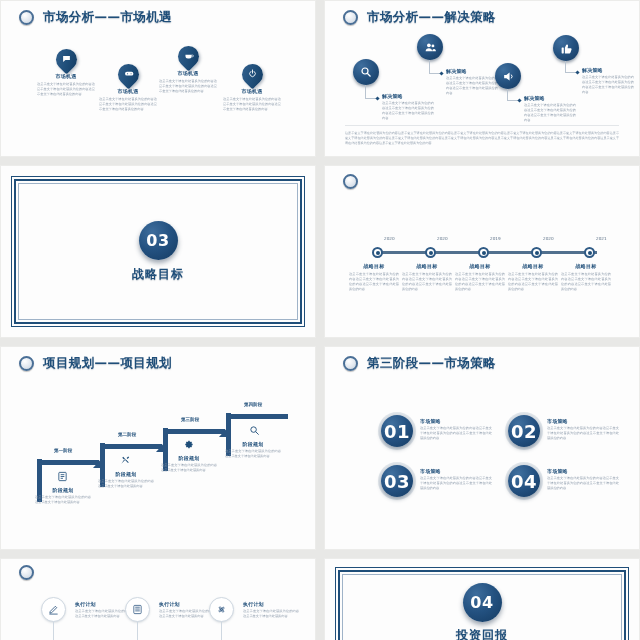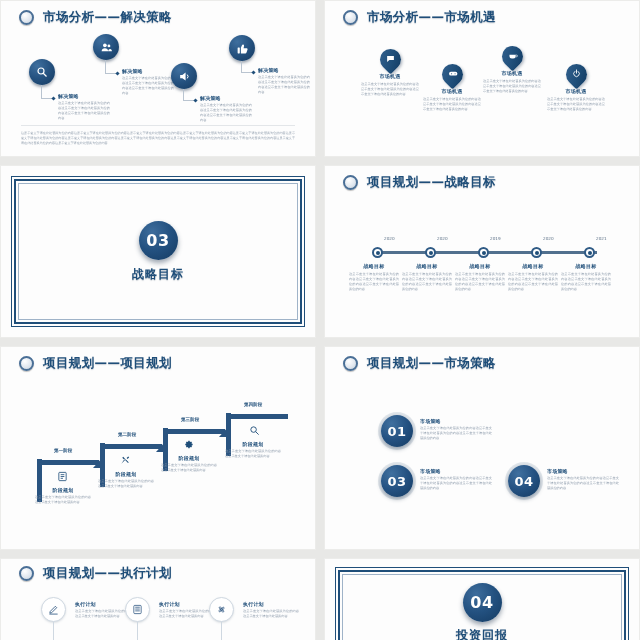--- a/index.html
+++ b/index.html
@@ -110,21 +110,21 @@
   .stepicon{ position:absolute;color:#1f4e79;font-size:11px;line-height:1; }
   .stepblk{ position:absolute;width:56px;text-align:center; }
   .stepblk .body{ text-align:justify;margin-top:2px; }
   
   .numItem{ position:absolute;display:flex;align-items:flex-start;gap:7px; }
   .numCirc{
     width:32px;height:32px;border-radius:50%;flex:none;
     background:radial-gradient(circle at 33% 27%,#40709f 0%,#245181 50%,#143a61 100%);
     box-shadow:0 2px 4px rgba(40,60,85,.45), 0 0 0 3px rgba(220,226,232,.85);
     display:flex;align-items:center;justify-content:center;
-    color:#fff;font-size:13px;font-weight:bold;letter-spacing:.5px;
+    color:#fff;font-size:18px;font-weight:bold;letter-spacing:.5px;
   }
   .numTxt{ width:72px;padding-top:3px; }
   .numTxt .body{ text-align:justify;margin-top:2px; }
   
   .s7 .ecirc{
     position:absolute;width:25px;height:25px;border-radius:50%;
     border:1px solid #cfd8e1;background:#fff;
     display:flex;align-items:center;justify-content:center;
     color:#2a5480;font-size:11px;
     box-shadow:0 1px 2px rgba(120,135,150,.25);
@@ -137,20 +137,71 @@
   .s8 .frameMid{ position:absolute;inset:2px;border:2px solid #1f4e79; }
   .s8 .frameIn{ position:absolute;inset:6px;border:1px solid #9fb3c8; }
   .s8 .center{ position:absolute;left:0;right:0;top:24px;display:flex;flex-direction:column;
                align-items:center;gap:5px; }
 </style>
 </head>
 <body>
 
 <div class="deck">
 
+  <div class="slide s2">
+    <div class="shead">
+      <span class="ring"></span>
+      <span class="stitle">市场分析——市场机遇</span>
+    </div>
+
+    <div class="col" style="left:36px;top:48px;">
+      <div class="drop">
+        <span><svg width="9" height="9" viewBox="0 0 24 24" fill="#fff">
+              <path d="M3 5h18v11H9l-6 5z"></path>
+            </svg></span>
+      </div>
+      <div class="h3">市场机遇</div>
+      <div class="body">这是示意文字请在此处替换为您的内容这是示意文字请在此处替换为您的内容这是示意文字请在此处替换您的内容</div>
+    </div>
+
+    <div class="col" style="left:98px;top:63px;">
+      <div class="drop">
+        <span><svg width="10" height="10" viewBox="0 0 24 24" fill="#fff">
+              <rect x="2" y="8" width="20" height="9" rx="4.5"></rect>
+              <circle cx="8" cy="12.5" r="1.4" fill="#1f4e79"></circle>
+              <circle cx="16.5" cy="12.5" r="1.2" fill="#1f4e79"></circle>
+            </svg></span>
+      </div>
+      <div class="h3">市场机遇</div>
+      <div class="body">这是示意文字请在此处替换为您的内容这是示意文字请在此处替换为您的内容这是示意文字请在此处替换您的内容</div>
+    </div>
+
+    <div class="col" style="left:158px;top:45px;">
+      <div class="drop">
+        <span><svg width="10" height="10" viewBox="0 0 24 24" fill="#fff">
+              <path d="M3 10h15v3a6 6 0 0 1-6 6H9a6 6 0 0 1-6-6z"></path>
+              <path d="M18 11h2.2a2 2 0 0 1 0 4H18" stroke="#fff" stroke-width="1.6" fill="none"></path>
+            </svg></span>
+      </div>
+      <div class="h3">市场机遇</div>
+      <div class="body">这是示意文字请在此处替换为您的内容这是示意文字请在此处替换为您的内容这是示意文字请在此处替换您的内容</div>
+    </div>
+
+    <div class="col" style="left:222px;top:63px;">
+      <div class="drop">
+        <span><svg width="9" height="9" viewBox="0 0 24 24" fill="none" stroke="#fff" stroke-width="2.4" stroke-linecap="round">
+              <path d="M7.5 6.5a7.5 7.5 0 1 0 9 0"></path>
+              <line x1="12" y1="2.5" x2="12" y2="11"></line>
+            </svg></span>
+      </div>
+      <div class="h3">市场机遇</div>
+      <div class="body">这是示意文字请在此处替换为您的内容这是示意文字请在此处替换为您的内容这是示意文字请在此处替换您的内容</div>
+    </div>
+  </div>
+
   <div class="slide s1">
     <div class="shead">
       <span class="ring"></span>
       <span class="stitle">市场分析——解决策略</span>
     </div>
 
     <div class="node" style="left:28px;top:58px;">
       <div class="circ">
         <svg width="12" height="12" viewBox="0 0 24 24" fill="none" stroke="#fff" stroke-width="2.4">
             <circle cx="10" cy="10" r="6"></circle>
@@ -208,86 +259,34 @@
     <div class="stem" style="left:240px;top:60px;width:12px;height:12px;"></div>
     <div class="dot" style="left:251px;top:70px;"></div>
     <div class="txtblk" style="left:257px;top:66px;">
       <div class="h3">解决策略</div>
       <div class="body" style="margin-top:2px;text-align:justify;">这是示意文字请在此处替换为您的内容这是示意文字请在此处替换为您的内容这是示意文字请在此处替换您的内容</div>
     </div>
 
     <div class="foot">这是示意文字请在此处替换为您的内容这是示意文字请在此处替换为您的内容这是示意文字请在此处替换为您的内容这是示意文字请在此处替换为您的内容这是示意文字请在此处替换为您的内容这是示意文字请在此处替换为您的内容这是示意文字请在此处替换为您的内容这是示意文字请在此处替换为您的内容这是示意文字请在此处替换为您的内容这是示意文字请在此处替换为您的内容这是示意文字请在此处替换为您的内容这是示意文字请在此处替换为您的内容</div>
   </div>
 
-  <div class="slide s2">
-    <div class="shead">
-      <span class="ring"></span>
-      <span class="stitle">市场分析——市场机遇</span>
-    </div>
-
-    <div class="col" style="left:36px;top:48px;">
-      <div class="drop">
-        <span><svg width="9" height="9" viewBox="0 0 24 24" fill="#fff">
-              <path d="M3 5h18v11H9l-6 5z"></path>
-            </svg></span>
-      </div>
-      <div class="h3">市场机遇</div>
-      <div class="body">这是示意文字请在此处替换为您的内容这是示意文字请在此处替换为您的内容这是示意文字请在此处替换您的内容</div>
-    </div>
-
-    <div class="col" style="left:98px;top:63px;">
-      <div class="drop">
-        <span><svg width="10" height="10" viewBox="0 0 24 24" fill="#fff">
-              <rect x="2" y="8" width="20" height="9" rx="4.5"></rect>
-              <circle cx="8" cy="12.5" r="1.4" fill="#1f4e79"></circle>
-              <circle cx="16.5" cy="12.5" r="1.2" fill="#1f4e79"></circle>
-            </svg></span>
-      </div>
-      <div class="h3">市场机遇</div>
-      <div class="body">这是示意文字请在此处替换为您的内容这是示意文字请在此处替换为您的内容这是示意文字请在此处替换您的内容</div>
-    </div>
-
-    <div class="col" style="left:158px;top:45px;">
-      <div class="drop">
-        <span><svg width="10" height="10" viewBox="0 0 24 24" fill="#fff">
-              <path d="M3 10h15v3a6 6 0 0 1-6 6H9a6 6 0 0 1-6-6z"></path>
-              <path d="M18 11h2.2a2 2 0 0 1 0 4H18" stroke="#fff" stroke-width="1.6" fill="none"></path>
-            </svg></span>
-      </div>
-      <div class="h3">市场机遇</div>
-      <div class="body">这是示意文字请在此处替换为您的内容这是示意文字请在此处替换为您的内容这是示意文字请在此处替换您的内容</div>
-    </div>
-
-    <div class="col" style="left:222px;top:63px;">
-      <div class="drop">
-        <span><svg width="9" height="9" viewBox="0 0 24 24" fill="none" stroke="#fff" stroke-width="2.4" stroke-linecap="round">
-              <path d="M7.5 6.5a7.5 7.5 0 1 0 9 0"></path>
-              <line x1="12" y1="2.5" x2="12" y2="11"></line>
-            </svg></span>
-      </div>
-      <div class="h3">市场机遇</div>
-      <div class="body">这是示意文字请在此处替换为您的内容这是示意文字请在此处替换为您的内容这是示意文字请在此处替换您的内容</div>
-    </div>
-  </div>
-
   <div class="slide s3">
     <div class="frameOuter">
       <div class="frameMid"></div>
       <div class="frameIn"></div>
     </div>
     <div class="center">
       <div class="bigNum">03</div>
       <div class="bigLbl">战略目标</div>
     </div>
   </div>
 
   <div class="slide s4">
     <div class="shead">
       <span class="ring"></span>
-      <span class="stitle">项目规划——战略目标</span>
     </div>
 
     <div class="tl">
       <div class="tnode" style="left:-5px;">
           <i></i>
         </div>
       <div class="tnode" style="left:48px;">
           <i></i>
         </div>
       <div class="tnode" style="left:101px;">
@@ -400,31 +399,38 @@
     </div>
     <div class="stepblk" style="left:224px;top:94px;">
       <div class="h3">阶段规划</div>
       <div class="body">这是示意文字请在此处替换为您的内容这是示意文字请在此处替换内容</div>
     </div>
   </div>
 
   <div class="slide s6">
     <div class="shead">
       <span class="ring"></span>
-      <span class="stitle">项目规划——市场策略</span>
+      <span class="stitle">第三阶段——市场策略</span>
     </div>
 
     <div class="numItem" style="left:56px;top:68px;">
       <div class="numCirc">01</div>
       <div class="numTxt">
         <div class="h3">市场策略</div>
         <div class="body">这是示意文字请在此处替换为您的内容这是示意文字请在此处替换为您的内容这是示意文字请在此处替换您的内容</div>
       </div>
     </div>
 
+    <div class="numItem" style="left:183px;top:68px;">
+      <div class="numCirc">02</div>
+      <div class="numTxt">
+        <div class="h3">市场策略</div>
+        <div class="body">这是示意文字请在此处替换为您的内容这是示意文字请在此处替换为您的内容这是示意文字请在此处替换您的内容</div>
+      </div>
+    </div>
 
     <div class="numItem" style="left:56px;top:118px;">
       <div class="numCirc">03</div>
       <div class="numTxt">
         <div class="h3">市场策略</div>
         <div class="body">这是示意文字请在此处替换为您的内容这是示意文字请在此处替换为您的内容这是示意文字请在此处替换您的内容</div>
       </div>
     </div>
 
     <div class="numItem" style="left:183px;top:118px;">
@@ -432,21 +438,20 @@
       <div class="numTxt">
         <div class="h3">市场策略</div>
         <div class="body">这是示意文字请在此处替换为您的内容这是示意文字请在此处替换为您的内容这是示意文字请在此处替换您的内容</div>
       </div>
     </div>
   </div>
 
   <div class="slide s7">
     <div class="shead small">
       <span class="ring"></span>
-      <span class="stitle">项目规划——执行计划</span>
     </div>
 
     <div class="ecirc" style="left:40px;top:38px;">
       <svg width="11" height="11" viewBox="0 0 24 24" fill="none" stroke="#2a5480" stroke-width="1.8">
           <path d="M4 20l4-1 11-11-3-3L5 16z"></path>
           <line x1="3" y1="22" x2="21" y2="22"></line>
         </svg>
     </div>
     <div class="eline" style="left:52px;top:63px;height:23px;"></div>
     <div class="etxt" style="left:74px;top:42px;">

